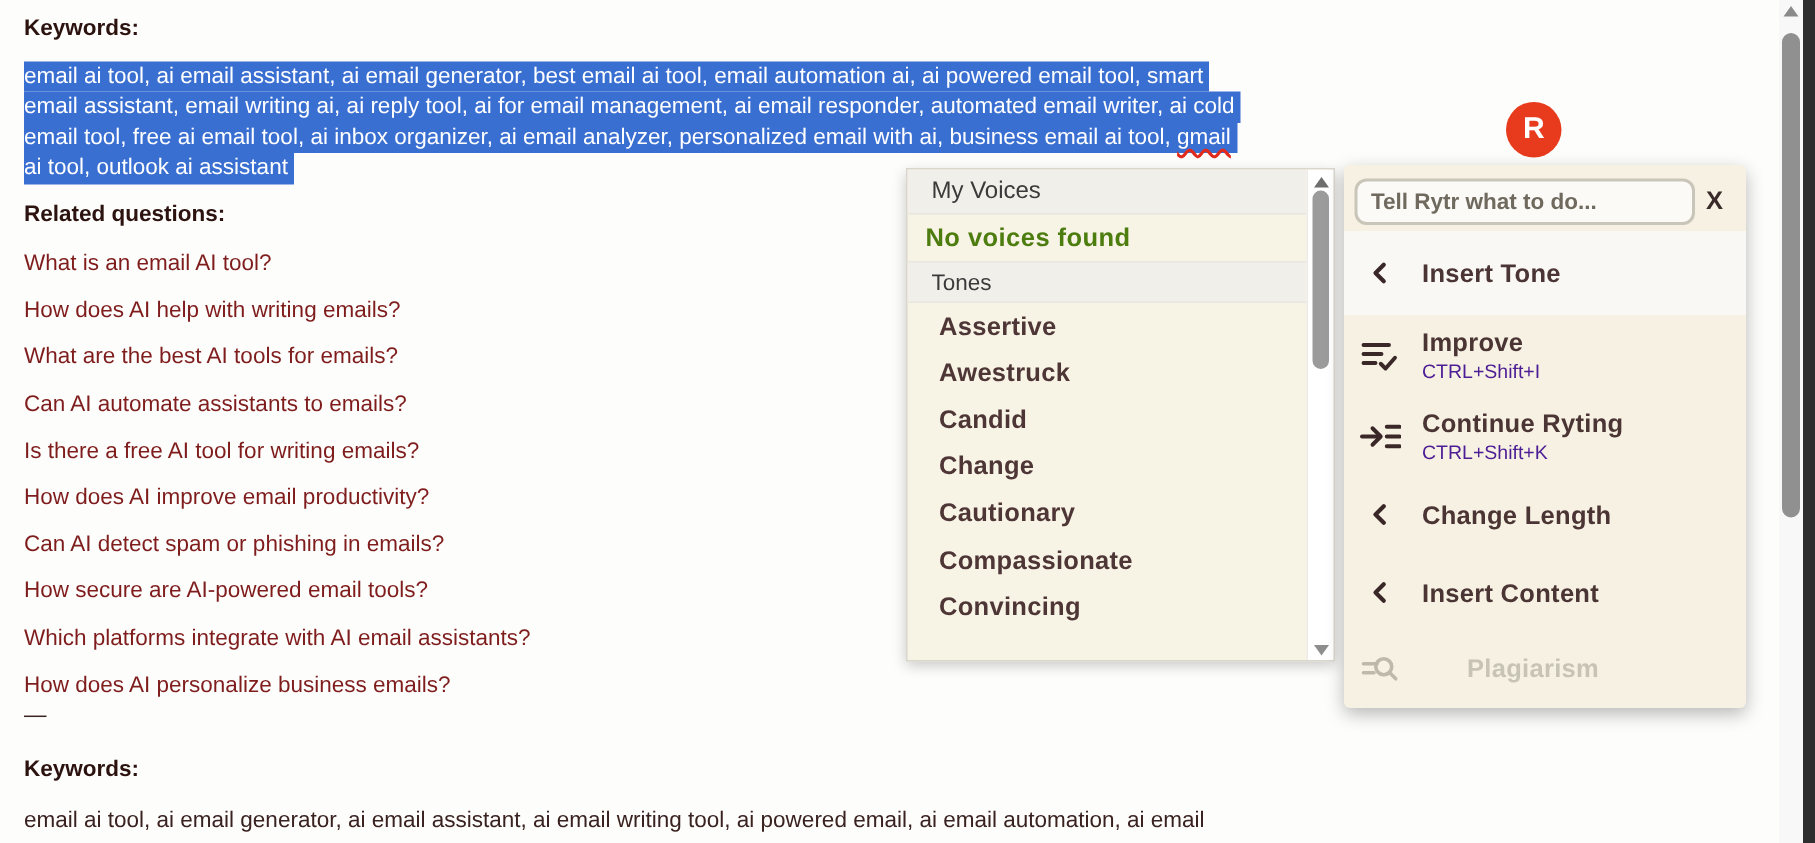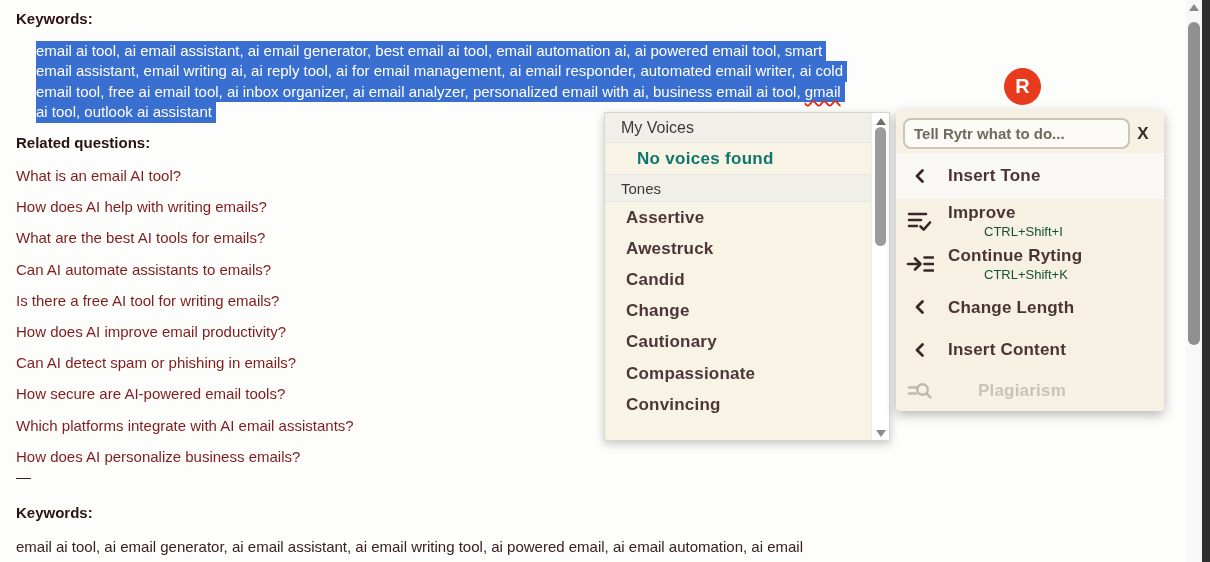--- a/index.html
+++ b/index.html
@@ -9,21 +9,21 @@
     background:#fdfdfc;
     font-family:"Liberation Sans", sans-serif;
     color:#38211d;
   }
 
   
   .doc-heading {
     position:absolute; left:16px;
     font-size:15px; font-weight:700; color:#2c130f;
   }
-  #selected-block { position:absolute; left:16px; top:41px;margin-left:20px; }
+  #selected-block { position:absolute; left:16px; top:41px; }
   .sel-line {
     display:table;
     background:#3a6fd2; color:#ffffff;
     font-size:15px; line-height:20.4px;
     padding-right:4px; white-space:pre;
   }
   .misspelled {
     text-decoration:underline;
     text-decoration-style:wavy;
     text-decoration-color:#e02a1c;
@@ -52,22 +52,22 @@
     overflow:hidden;
   }
   #voices-list { position:absolute; left:0; top:0; right:18px; }
   .vd-header {
     height:30px; background:#f1efe9; color:#3a3a3a; font-size:16px;
     display:flex; align-items:center; padding-left:16px;
     border-bottom:1px solid #e8e6df;
   }
   .vd-header.small { height:28px; font-size:15px; border-top:1px solid #e8e6df; }
   .vd-empty {
-    height:31px; display:flex; align-items:center; padding-left:32px;
-    color:#0f766e; font-weight:700; font-size:17px; letter-spacing:.3px;
+    height:31px; display:flex; align-items:center; padding-left:12px;
+    color:#4d7c0f; font-weight:700; font-size:17px; letter-spacing:.3px;
   }
   .tone-option {
     height:31.2px; display:flex; align-items:center; padding-left:21px;
     color:#4e3636; font-weight:700; font-size:17px; letter-spacing:.2px;
     cursor:pointer;
   }
   #vd-scrollbar {
     position:absolute; right:0; top:0; width:18px; height:329px;
     background:#ffffff; border-left:1px solid #eceae3;
   }
@@ -75,42 +75,42 @@
     position:absolute; left:3px; top:14px; width:11px; height:119px;
     background:#9b9b9b; border-radius:6px;
   }
   .tri-up { width:0; height:0; border-left:5px solid transparent; border-right:5px solid transparent;
     border-bottom:7px solid #6d6d6d; position:absolute; left:4px; top:5px; }
   .tri-down { width:0; height:0; border-left:5px solid transparent; border-right:5px solid transparent;
     border-top:7px solid #8d8d8d; position:absolute; left:4px; bottom:5px; }
 
   
   #command-panel {
-    position:absolute; left:896px; top:110px; width:268px; height:301px;
+    position:absolute; left:896px; top:110px; width:268px; height:362px;
     background:#f6f1e2; border-radius:4px;
     box-shadow:0 4px 12px rgba(0,0,0,.28);
     display:flex; flex-direction:column;
   }
   #panel-input-row { display:flex; align-items:center; padding:8px 8px 4px 7px; height:44px; }
   #rytr-input {
     flex:1; height:31px; background:#fbfaf6;
     border:2px solid #c9c5b9; border-radius:8px;
     font-family:"Liberation Sans", sans-serif;
     font-size:15px; font-weight:600; color:#3c362c; padding:0 9px; outline:none;
   }
   #rytr-input::placeholder { color:#6f695e; opacity:1; }
   #panel-close {
     width:26px; text-align:center; font-size:17px; font-weight:700; color:#3a2a2a;
     cursor:pointer; background:none; border:none; font-family:inherit;
   }
   .menu-row { display:flex; align-items:center; padding-left:8px; cursor:pointer; }
   .menu-row.hl { background:#f9f8f4; }
   .menu-icon { width:32px; display:flex; justify-content:center; margin-right:12px; flex:none; }
   .menu-label { font-size:17px; font-weight:700; color:#4b3434; letter-spacing:.2px; line-height:19px; }
-  .menu-shortcut { font-size:13px; color:#14532d; margin-top:2px;margin-left:36px; }
+  .menu-shortcut { font-size:13px; color:#4c1d95; margin-top:2px; }
   .menu-row.disabled { cursor:default; }
   .menu-row.disabled .menu-label { color:#c8c4b5;margin-left:30px; }
 
   
   #page-scrollbar { position:absolute; right:8px; top:0; width:16px; height:562px; background:#f8f8f8; }
   #page-thumb { position:absolute; left:2px; top:22px; width:12px; height:323px; background:#909090; border-radius:7px; }
   #page-up-arrow { width:0; height:0; border-left:5px solid transparent; border-right:5px solid transparent;
     border-bottom:7px solid #8a8a8a; position:absolute; left:3px; top:4px; }
   #window-edge { position:absolute; right:0; top:0; width:8px; height:562px; background:#2e2e2e; }
 </style>

